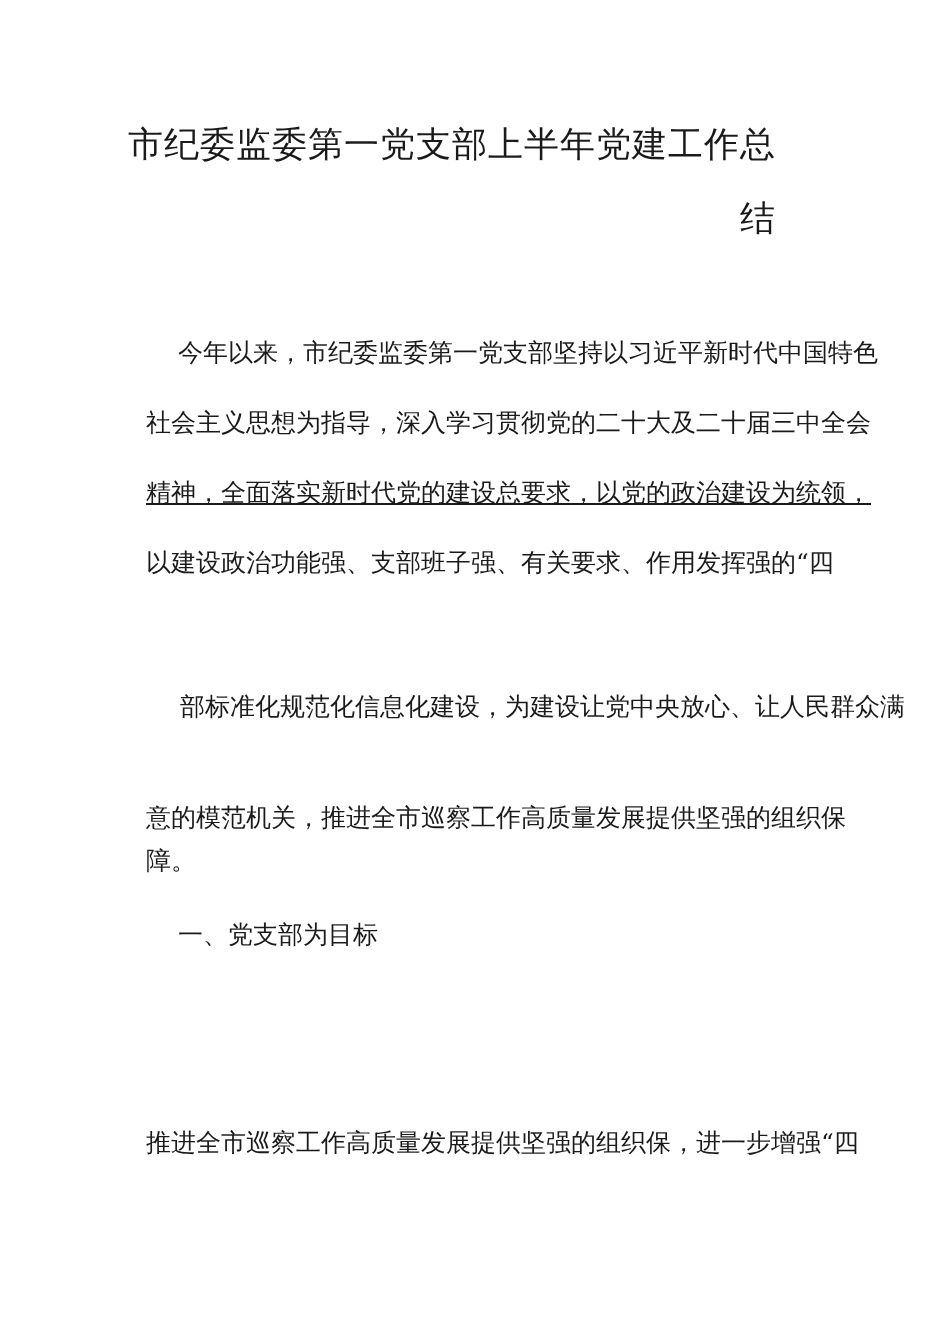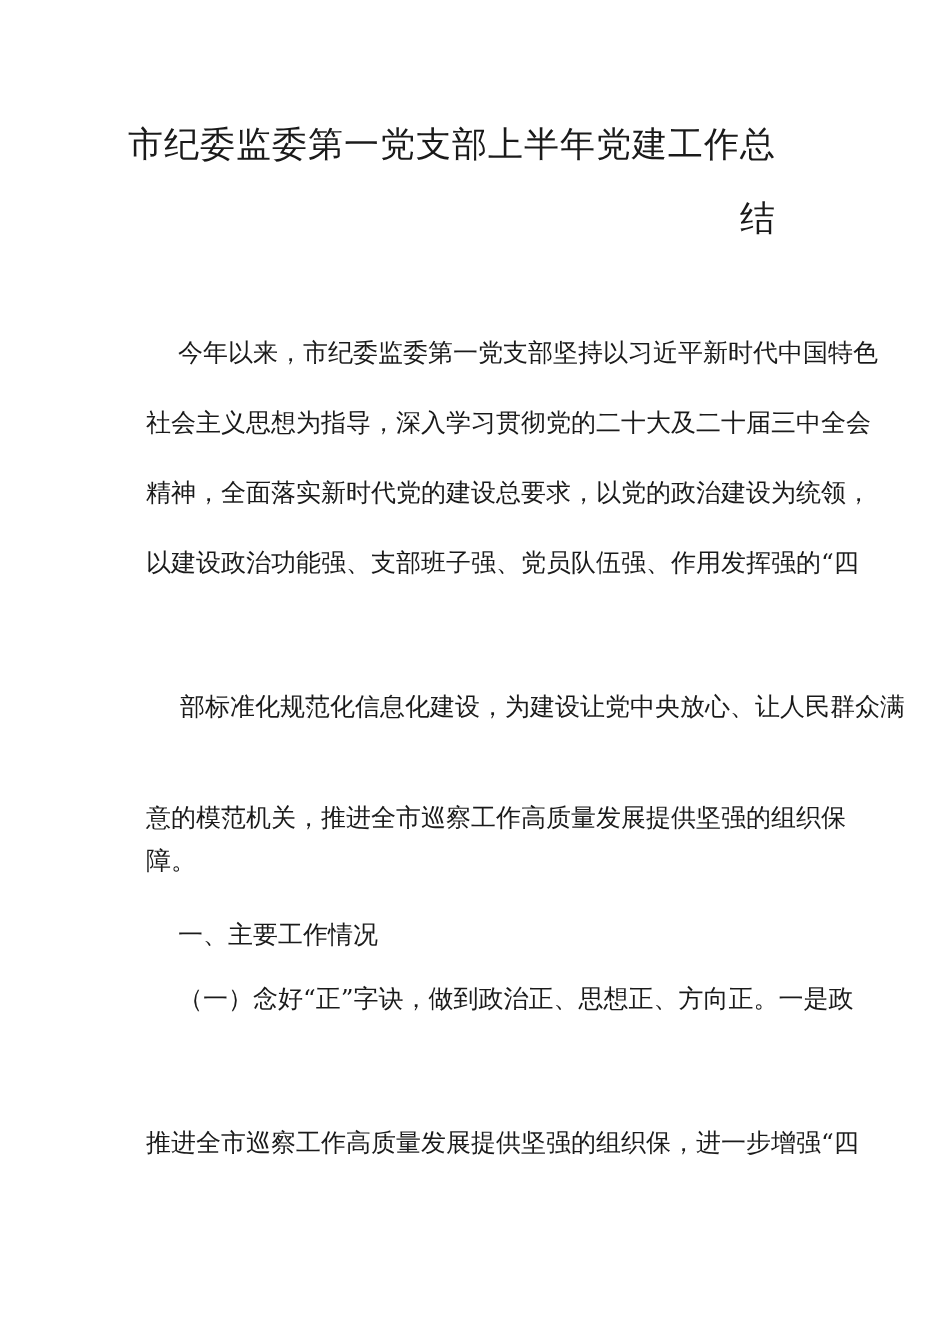--- a/index.html
+++ b/index.html
@@ -61,24 +61,23 @@
 </head>
 <body>
 
 <div class="page">
 
   <div class="title-line" style="top:124px;">市纪委监委第一党支部上半年党建工作总</div>
   <div class="title-line" style="top:198px;">结</div>
 
   <div class="body-line indent" style="top:338px;">今年以来，市纪委监委第一党支部坚持以习近平新时代中国特色</div>
   <div class="body-line" style="top:408px;">社会主义思想为指导，深入学习贯彻党的二十大及二十届三中全会</div>
-  <div class="body-line" style="top:478px;">精神，全面落实新时代党的建设总要求，以党的政治建设为统领，</div>
-  <div class="body-line" style="top:548px;">以建设政治功能强、支部班子强、党员队伍强、作用发挥强的“四</div>
+  <div class="body-line" style="top:478px;text-decoration:underline;">精神，全面落实新时代党的建设总要求，以党的政治建设为统领，</div>
+  <div class="body-line" style="top:548px;">以建设政治功能强、支部班子强、有关要求、作用发挥强的“四</div>
   <div class="body-line" style="top:692px;margin-left:34px;">部标准化规范化信息化建设，为建设让党中央放心、让人民群众满</div>
   <div class="body-line" style="top:770px;margin-top:33px;">意的模范机关，推进全市巡察工作高质量发展提供坚强的组织保</div>
   <div class="body-line last" style="top:846px;">障。</div>
 
-  <div class="body-line indent-short" style="top:920px;">一、主要工作情况</div>
+  <div class="body-line indent-short" style="top:920px;">一、党支部为目标</div>
 
-  <div class="body-line indent" style="top:984px;">（一）念好“正”字诀，做到政治正、思想正、方向正。一是政</div>
   <div class="body-line" style="top:1128px;">推进全市巡察工作高质量发展提供坚强的组织保，进一步增强“四</div>
 
 </div>
 
 </body></html>

